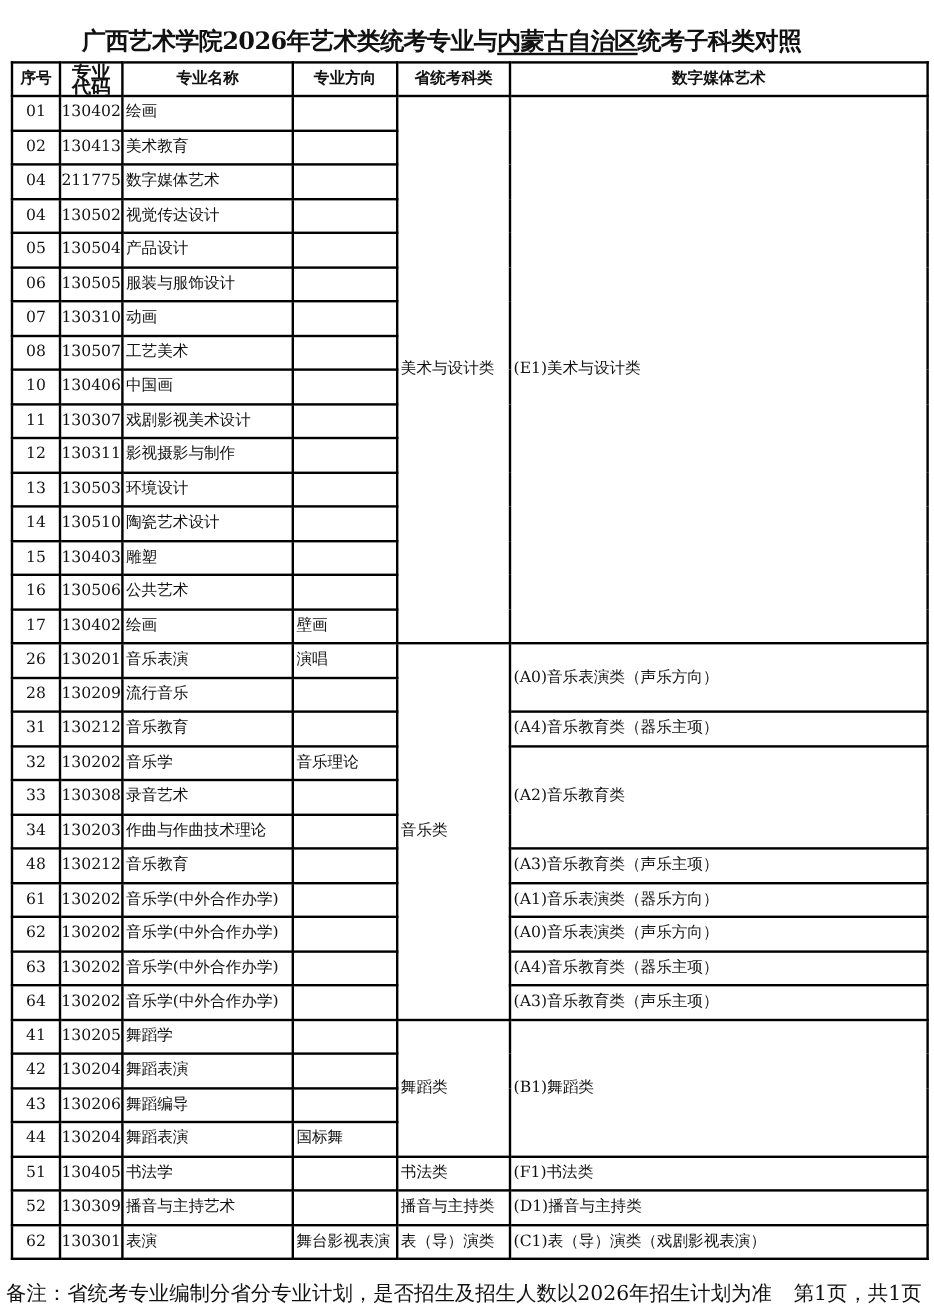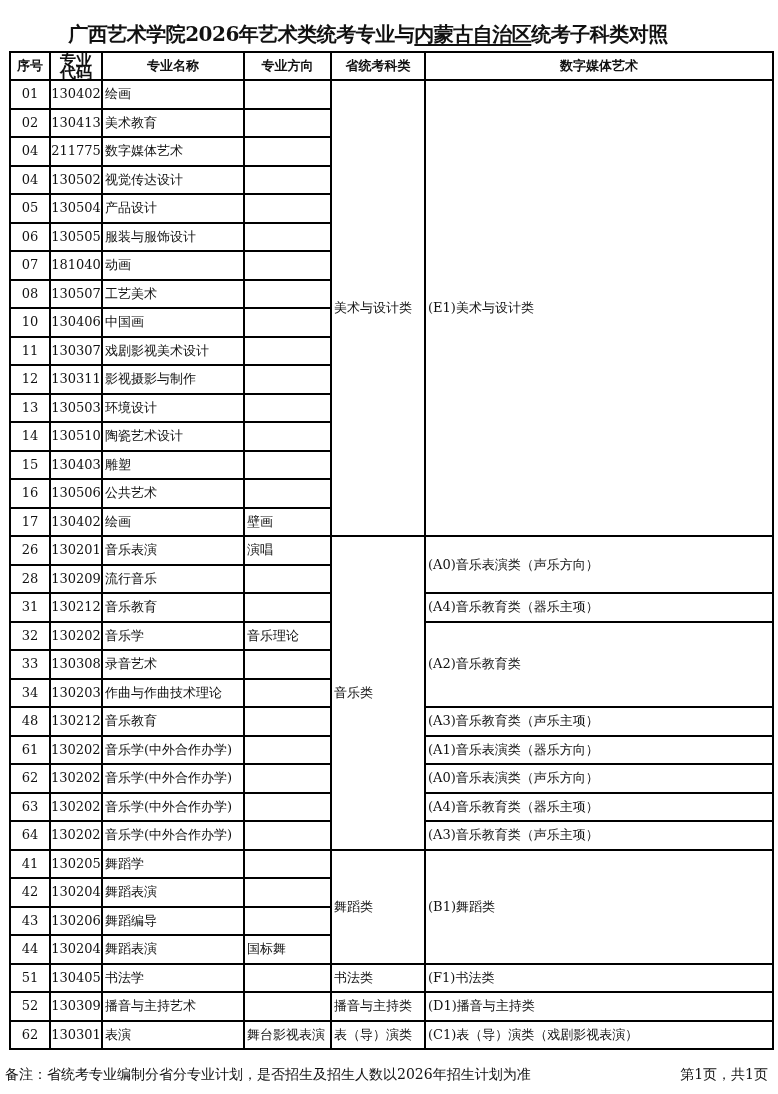--- a/index.html
+++ b/index.html
@@ -6,21 +6,21 @@
   body{width:778px;height:1094px;position:relative;overflow:hidden;font-family:"DejaVu Serif","Liberation Serif",serif;color:#111;}
   .title{position:absolute;left:0;top:20px;width:736px;text-align:center;font-size:20px;font-weight:bold;letter-spacing:-0.5px;line-height:28px;white-space:nowrap;}
   .title .ul{text-decoration:underline;text-underline-offset:3px;}
   table{position:absolute;left:9px;top:51px;border-collapse:collapse;table-layout:fixed;width:763px;}
   td,th{border:2px solid #000;padding:0;font-size:13px;line-height:14px;overflow:hidden;white-space:nowrap;}
   th{height:26px;font-family:"DejaVu Sans","Liberation Sans",sans-serif;font-weight:bold;font-size:13px;text-align:center;}
   th.code{font-size:16px;line-height:13px;}
   td{height:26.5px;}
   td.c{text-align:center;}
   td.l{text-align:left;padding-left:2px;}
-  .footer{position:absolute;top:1066px;font-size:14px;white-space:nowrap;}
+  .footer{position:absolute;top:1066px;font-size:17px;white-space:nowrap;}
   .footer.left{left:5px;}
   .footer.right{right:10px;}
 </style>
 </head>
 <body>
 
 <div class="title"><span>广西艺术学院2026年艺术类统考专业与</span><span class="ul">内蒙古自治区</span><span>统考子科类对照</span></div>
 
 <table>
   <colgroup>
@@ -75,21 +75,21 @@
         <td class="l"></td>
       </tr>
       <tr>
         <td class="c">06</td>
         <td class="c">130505</td>
         <td class="l">服装与服饰设计</td>
         <td class="l"></td>
       </tr>
       <tr>
         <td class="c">07</td>
-        <td class="c">181040</td>
+        <td class="c">130310</td>
         <td class="l">动画</td>
         <td class="l"></td>
       </tr>
       <tr>
         <td class="c">08</td>
         <td class="c">130507</td>
         <td class="l">工艺美术</td>
         <td class="l"></td>
       </tr>
       <tr>

